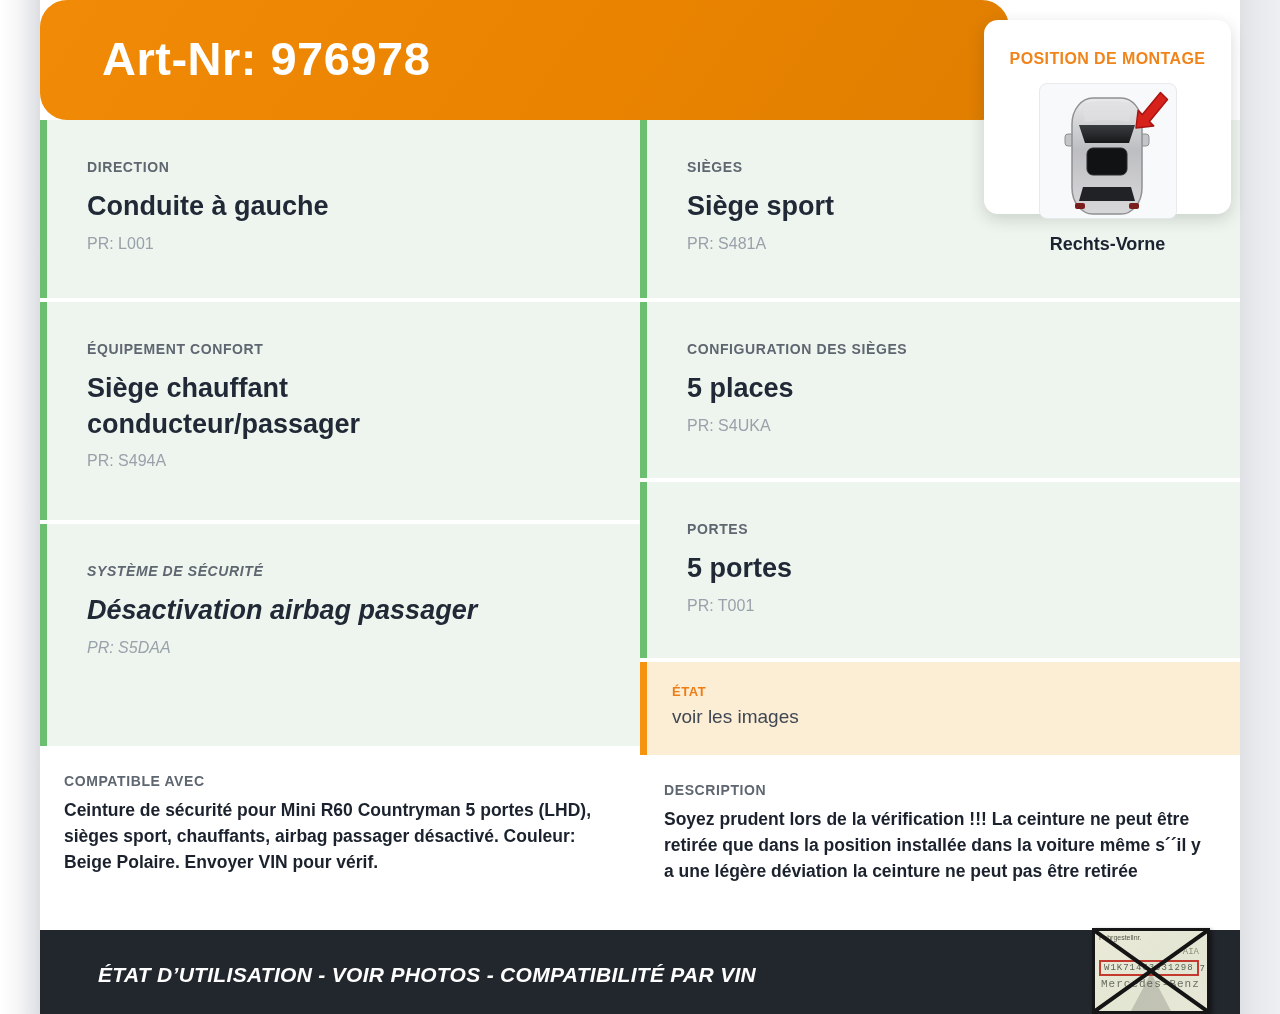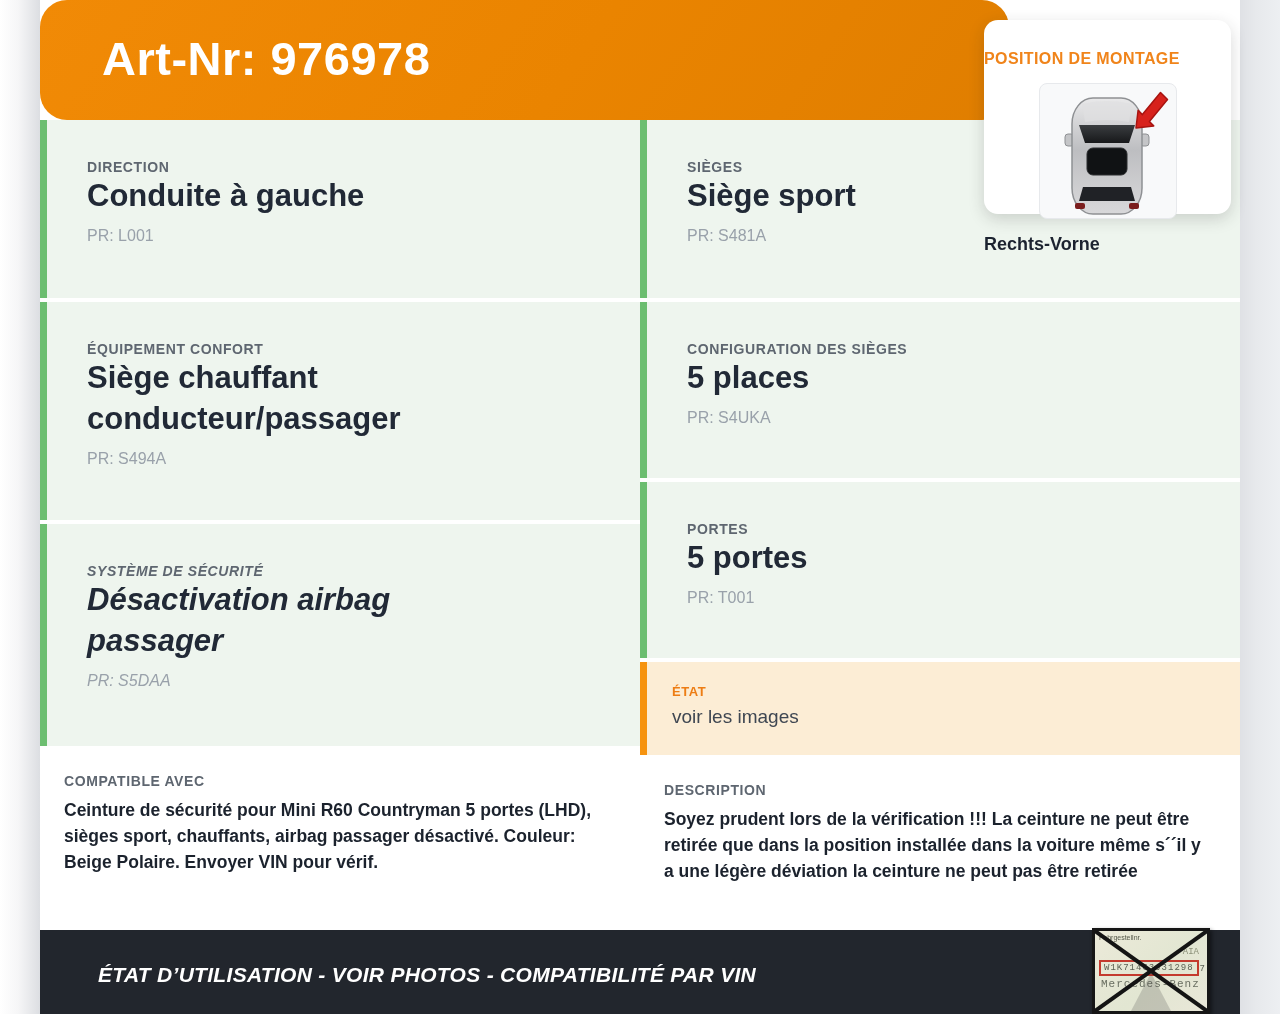--- a/index.html
+++ b/index.html
@@ -36,21 +36,21 @@
     color:#ffffff;font-size:47px;font-weight:800;letter-spacing:.5px;
   }
 
   .card{position:absolute;background:var(--card-bg);border-left:7px solid var(--green-border);}
   .card .inner{padding:39px 12px 0 40px;}
   .attr-label{
     font-size:14px;font-weight:700;color:var(--label-gray);
     letter-spacing:.6px;text-transform:uppercase;
   }
   .attr-value{
-    margin-top:1px;font-size:31px;font-weight:700;color:var(--title-dark);
+    margin-top:14px;font-size:27px;font-weight:700;color:var(--title-dark);
     line-height:1.32;max-width:440px;
   }
   .attr-pr{margin-top:10px;font-size:16px;font-weight:400;color:var(--pr-gray);}
 
   .card.l1{left:40px;top:120px;width:600px;height:178px;}
   .card.l2{left:40px;top:302px;width:600px;height:218px;}
   .card.l3{left:40px;top:524px;width:600px;height:222px;font-style:italic;}
   .card.r1{left:640px;top:120px;width:600px;height:178px;}
   .card.r2{left:640px;top:302px;width:600px;height:176px;}
   .card.r3{left:640px;top:482px;width:600px;height:176px;}
@@ -67,21 +67,21 @@
   .text-card.compat{left:40px;top:750px;width:600px;height:180px;}
   .text-card.desc{left:640px;top:759px;width:600px;height:171px;}
   .text-card .inner{padding:23px 34px 0 24px;}
   .text-label{font-size:14px;font-weight:700;color:var(--label-gray);letter-spacing:.6px;}
   .text-body{margin-top:9px;font-size:17.5px;font-weight:700;color:#1B222D;line-height:1.48;}
 
   .position-card{
     position:absolute;left:984px;top:20px;width:247px;height:194px;
     background:#ffffff;border-radius:14px;
     box-shadow:0 5px 16px rgba(40,40,40,.18);
-    z-index:5;
+    text-align:center;z-index:5;
   }
   .position-label{
     margin-top:30px;font-size:16px;font-weight:800;color:#F0841A;letter-spacing:.4px;
   }
   .position-imgbox{
     margin:15px auto 0;width:138px;height:136px;
     background:#F8F9FA;border:1px solid #E7E9EC;border-radius:8px;
     position:relative;overflow:hidden;
   }
   .position-caption{margin-top:15px;font-size:18px;font-weight:700;color:#1C2330;}

